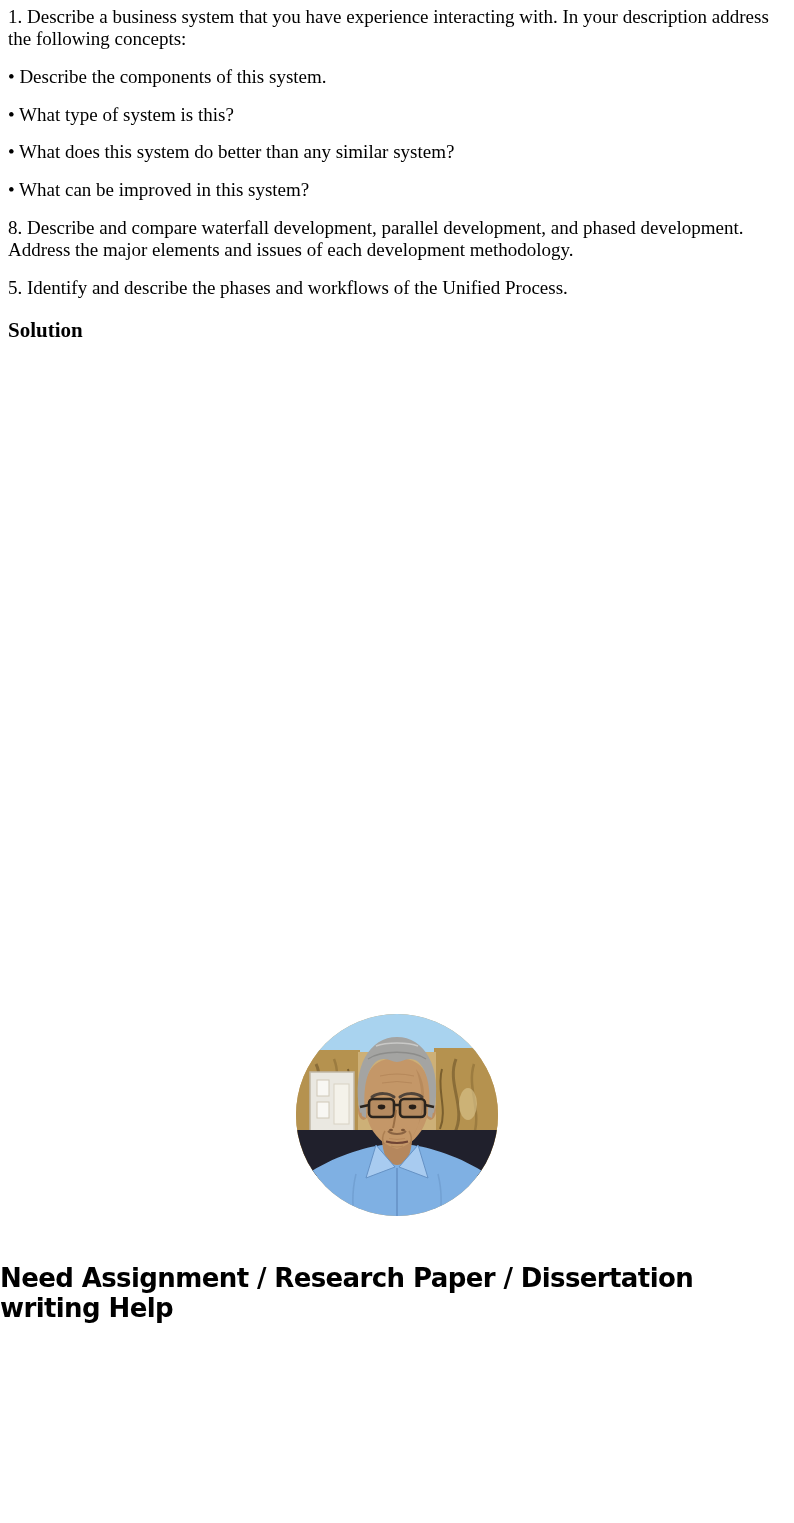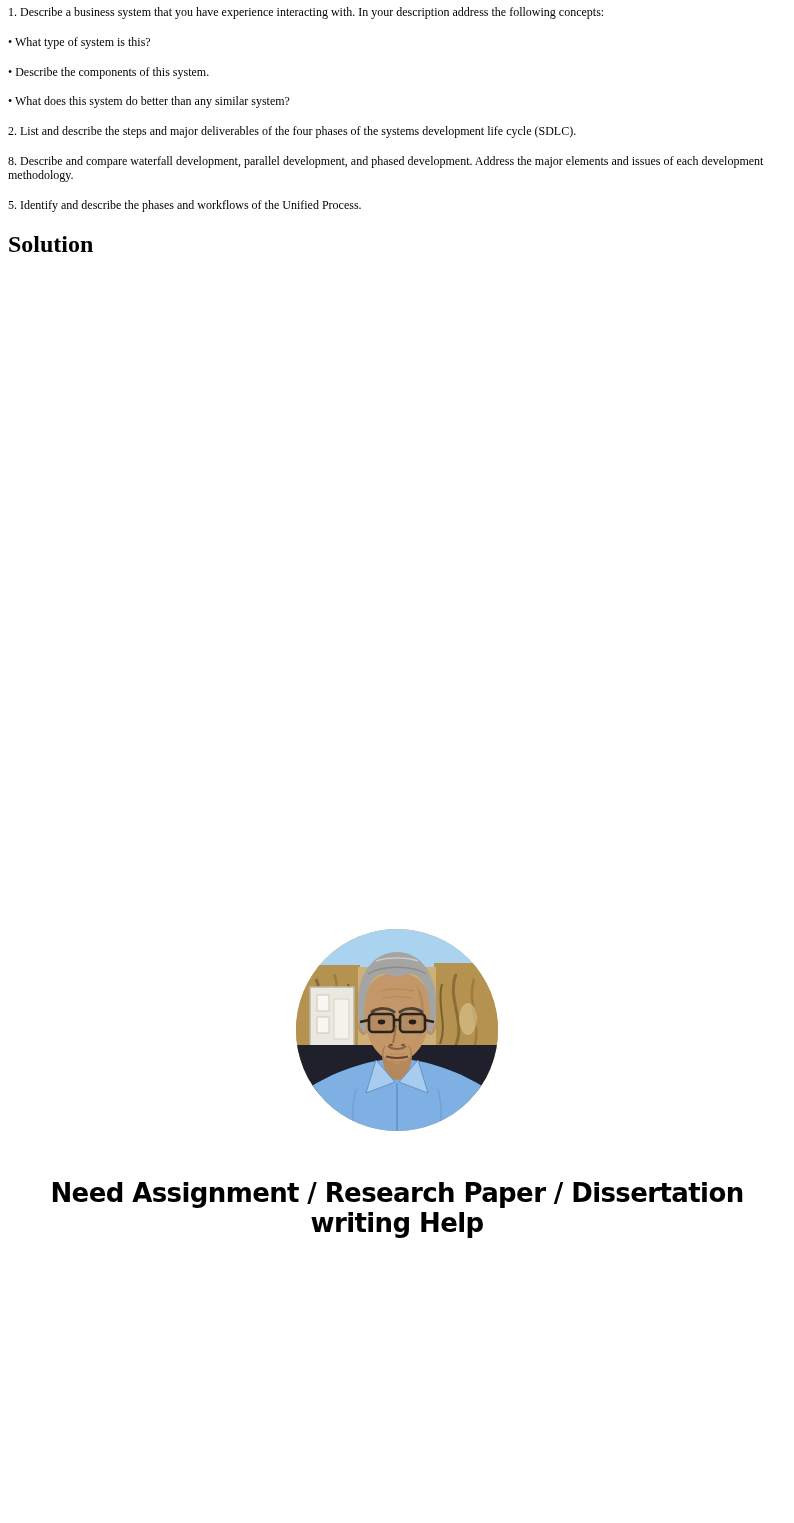--- a/index.html
+++ b/index.html
@@ -15,64 +15,63 @@
     width: 794px;
     height: 1523px;
     position: relative;
     background: #ffffff;
   }
   .content {
     padding: 0 8px;
   }
   p.doc-par {
     margin: 16px 0;
-    font-size: 12px;
+    font-size: 19px;
     line-height: 1.15;
     font-family: "Liberation Serif", serif;
     color: #000000;
   }
   p.doc-par.first { margin-top: 6px; }
   h3.solution-heading {
-    font-size: 24px;
+    font-size: 21px;
     font-weight: bold;
     margin: 19px 0 18px 0;
     font-family: "Liberation Serif", serif;
     color: #000000;
   }
   .spacer { height: 653px; }
   .avatar-row {
     text-align: center;
   }
   .avatar {
     display: inline-block;
     width: 202px;
     height: 202px;
     vertical-align: top;
   }
   .footer {
     margin-top: 47px;
-    text-align: center;
     font-family: "DejaVu Sans", sans-serif;
     font-weight: bold;
     font-size: 26px;
     line-height: 30px;
     letter-spacing: -0.6px;
     color: #000000;
   }
 </style>
 </head>
 <body>
 
 <div class="page">
   <div class="content">
     <p class="doc-par first">1. Describe a business system that you have experience interacting with. In your description address the following concepts:</p>
+    <p class="doc-par">• Describe the components of this system.</p>
     <p class="doc-par">• What type of system is this?</p>
-    <p class="doc-par">• Describe the components of this system.</p>
     <p class="doc-par">• What does this system do better than any similar system?</p>
-    <p class="doc-par">2. List and describe the steps and major deliverables of the four phases of the systems development life cycle (SDLC).</p>
+    <p class="doc-par">• What can be improved in this system?</p>
     <p class="doc-par">8. Describe and compare waterfall development, parallel development, and phased development. Address the major elements and issues of each development methodology.</p>
     <p class="doc-par">5. Identify and describe the phases and workflows of the Unified Process.</p>
 
     <h3 class="solution-heading">Solution</h3>
   </div>
 
   <div class="spacer"></div>
 
   <div class="avatar-row">
     <svg class="avatar" viewBox="0 0 202 202" xmlns="http://www.w3.org/2000/svg" aria-hidden="true">

